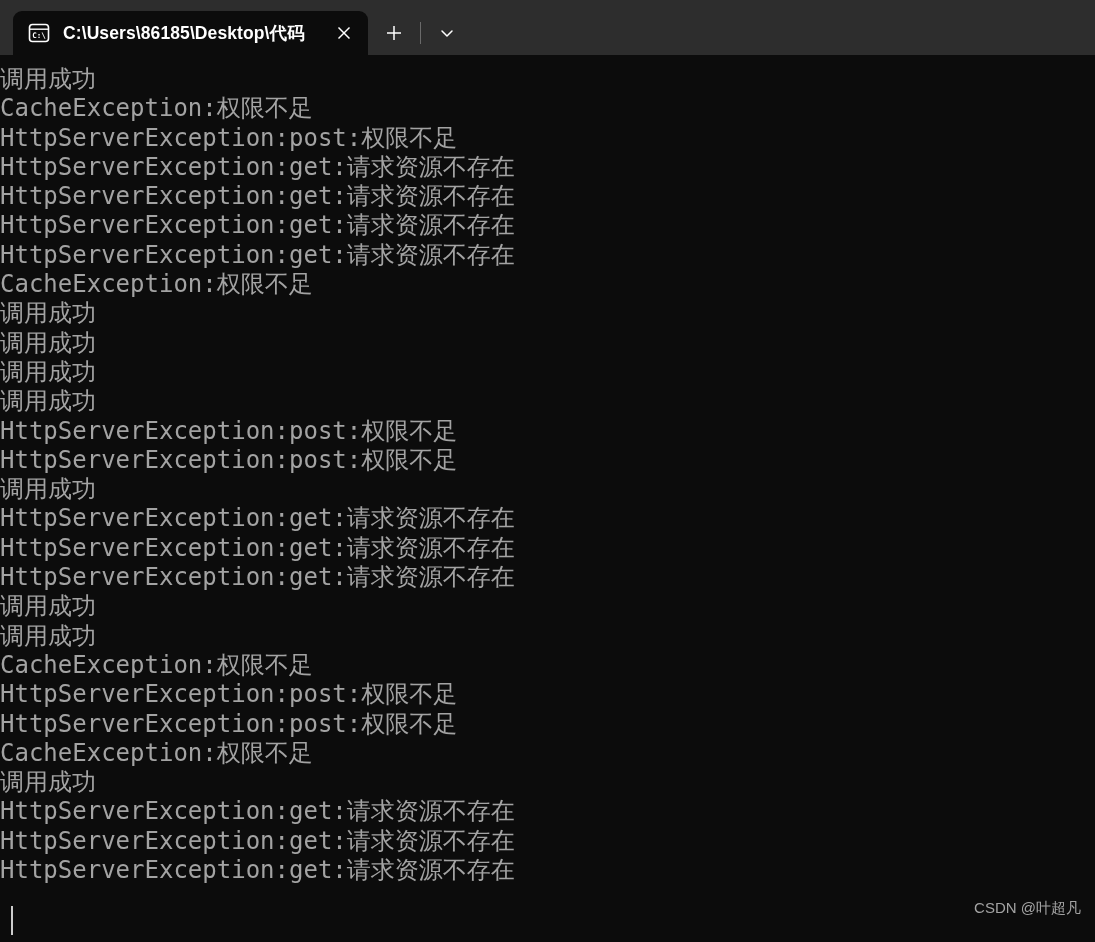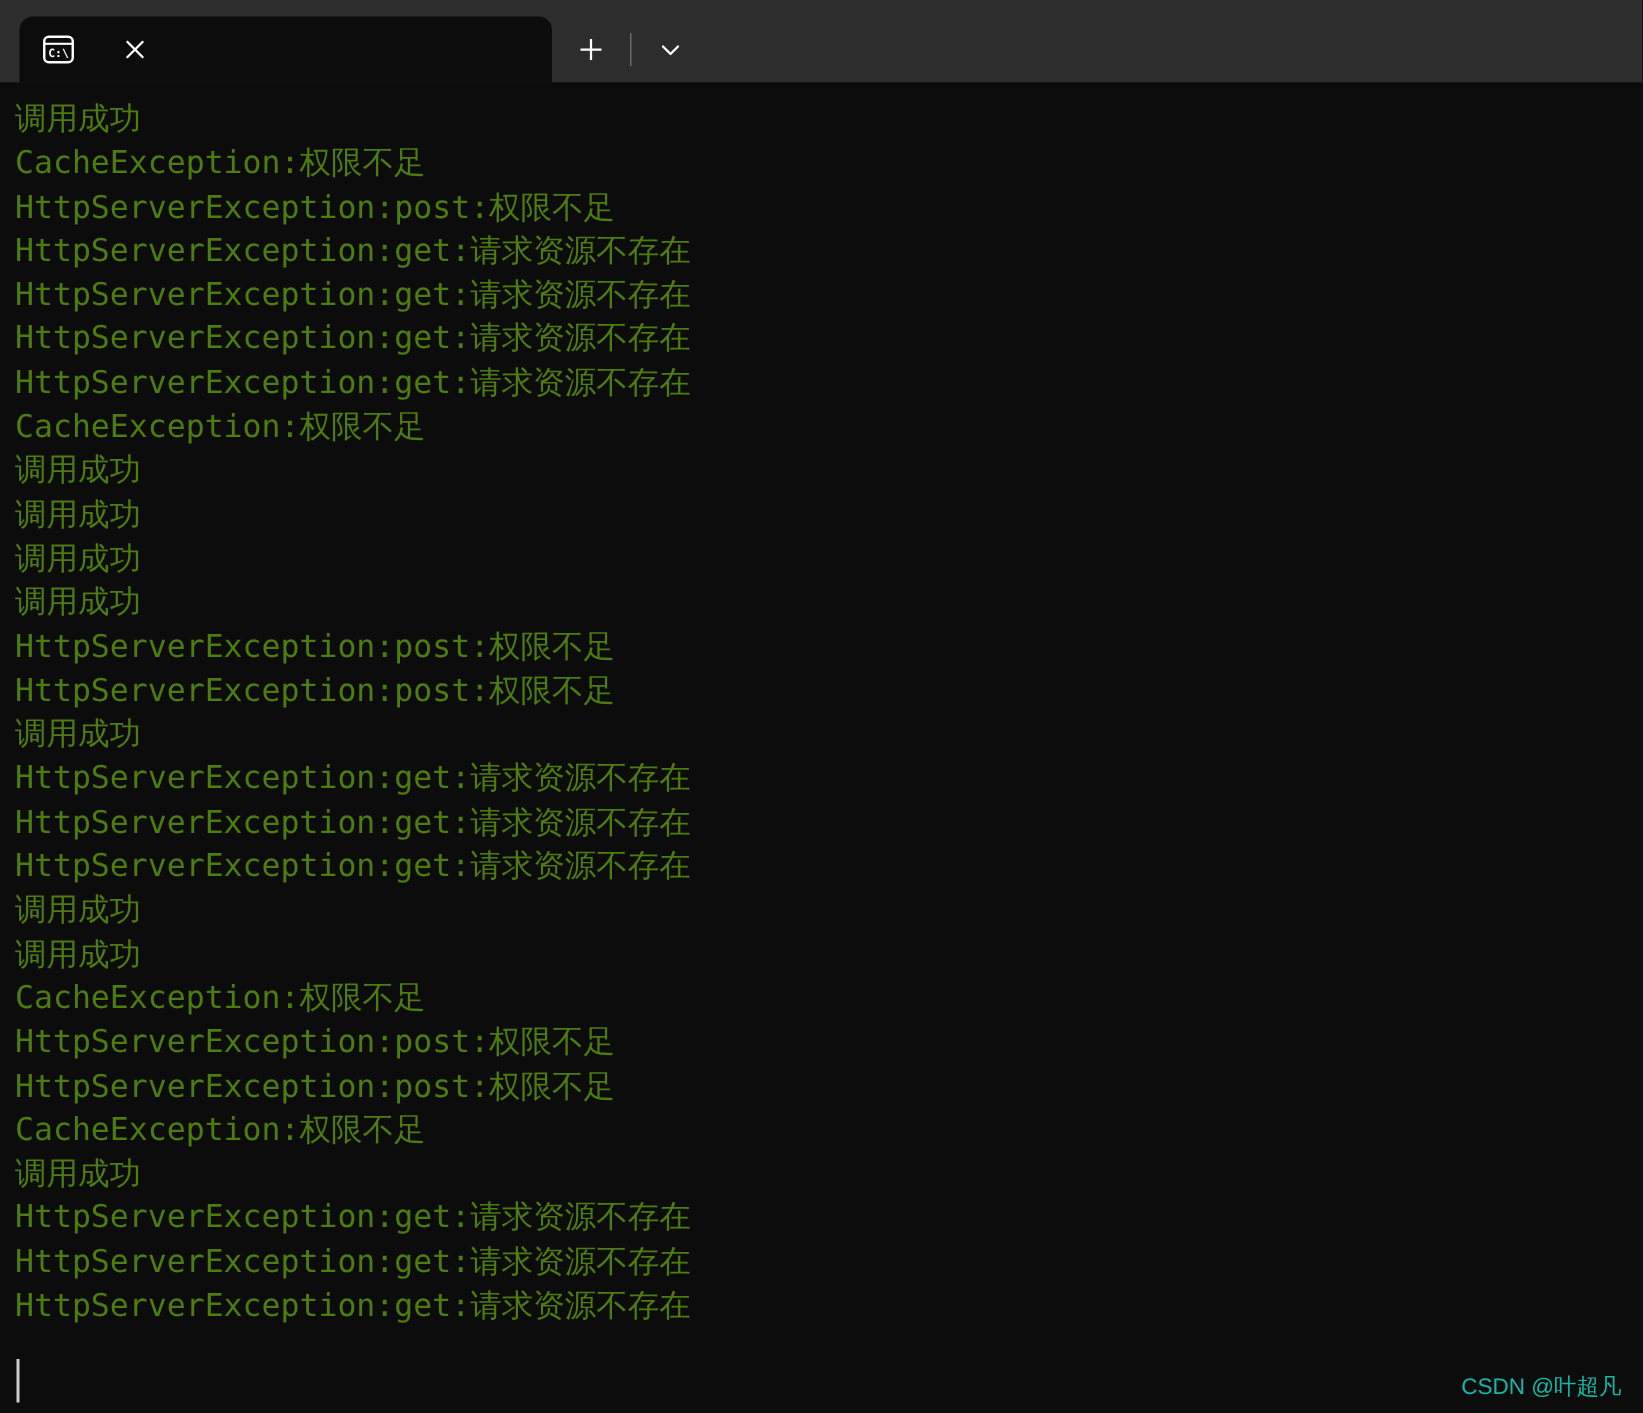--- a/index.html
+++ b/index.html
@@ -111,44 +111,44 @@
     top: 55px;
     width: 1095px;
     height: 887px;
     background: #0c0c0c;
     padding: 10px 0 0 0;
     box-sizing: border-box;
     overflow: hidden;
   }
 
   .term-line {
-    color: #4d7c0f;
+    color: #a3a3a3;
     font-family: "DejaVu Sans Mono", monospace;
-    font-size: 21px;
+    font-size: 24px;
     line-height: 29.3px;
     height: 29.3px;
     white-space: pre;
-    padding-left: 10px;
+    padding-left: 0;
     letter-spacing: 0px;
   }
 
   #cursor {
     position: absolute;
     left: 11px;
     top: 851px;
     width: 2px;
     height: 29px;
     background: #cccccc;
   }
 
   #watermark {
     position: absolute;
     right: 14px;
-    bottom: 8px;
-    color: #14b8a6;
+    bottom: 24px;
+    color: #a3a3a3;
     font-family: "Liberation Sans", sans-serif;
     font-size: 15px;
     white-space: nowrap;
   }
 </style>
 </head>
 <body>
 
 <div id="window">
 
@@ -156,20 +156,21 @@
     <div id="tabstrip">
 
       <div class="tab">
         <span class="tab-icon">
           <svg width="22" height="22" viewBox="0 0 22 22">
             <rect x="1.5" y="2.5" width="19" height="17" rx="3" ry="3" fill="none" stroke="#ffffff" stroke-width="1.6"></rect>
             <line x1="1.5" y1="7.2" x2="20.5" y2="7.2" stroke="#ffffff" stroke-width="1.4"></line>
             <text x="11" y="16.2" font-family="DejaVu Sans Mono, monospace" font-size="7.6" font-weight="bold" fill="#ffffff" text-anchor="middle">C:\</text>
           </svg>
         </span>
+        <span class="tab-title">C:\Users\86185\Desktop\代码</span>
         <span class="tab-close">
           <svg width="16" height="16" viewBox="0 0 16 16">
             <line x1="2.5" y1="2.5" x2="13.5" y2="13.5" stroke="#ffffff" stroke-width="1.5"></line>
             <line x1="13.5" y1="2.5" x2="2.5" y2="13.5" stroke="#ffffff" stroke-width="1.5"></line>
           </svg>
         </span>
       </div>
 
       <div id="tabbar-actions">
         <span class="bar-btn">

